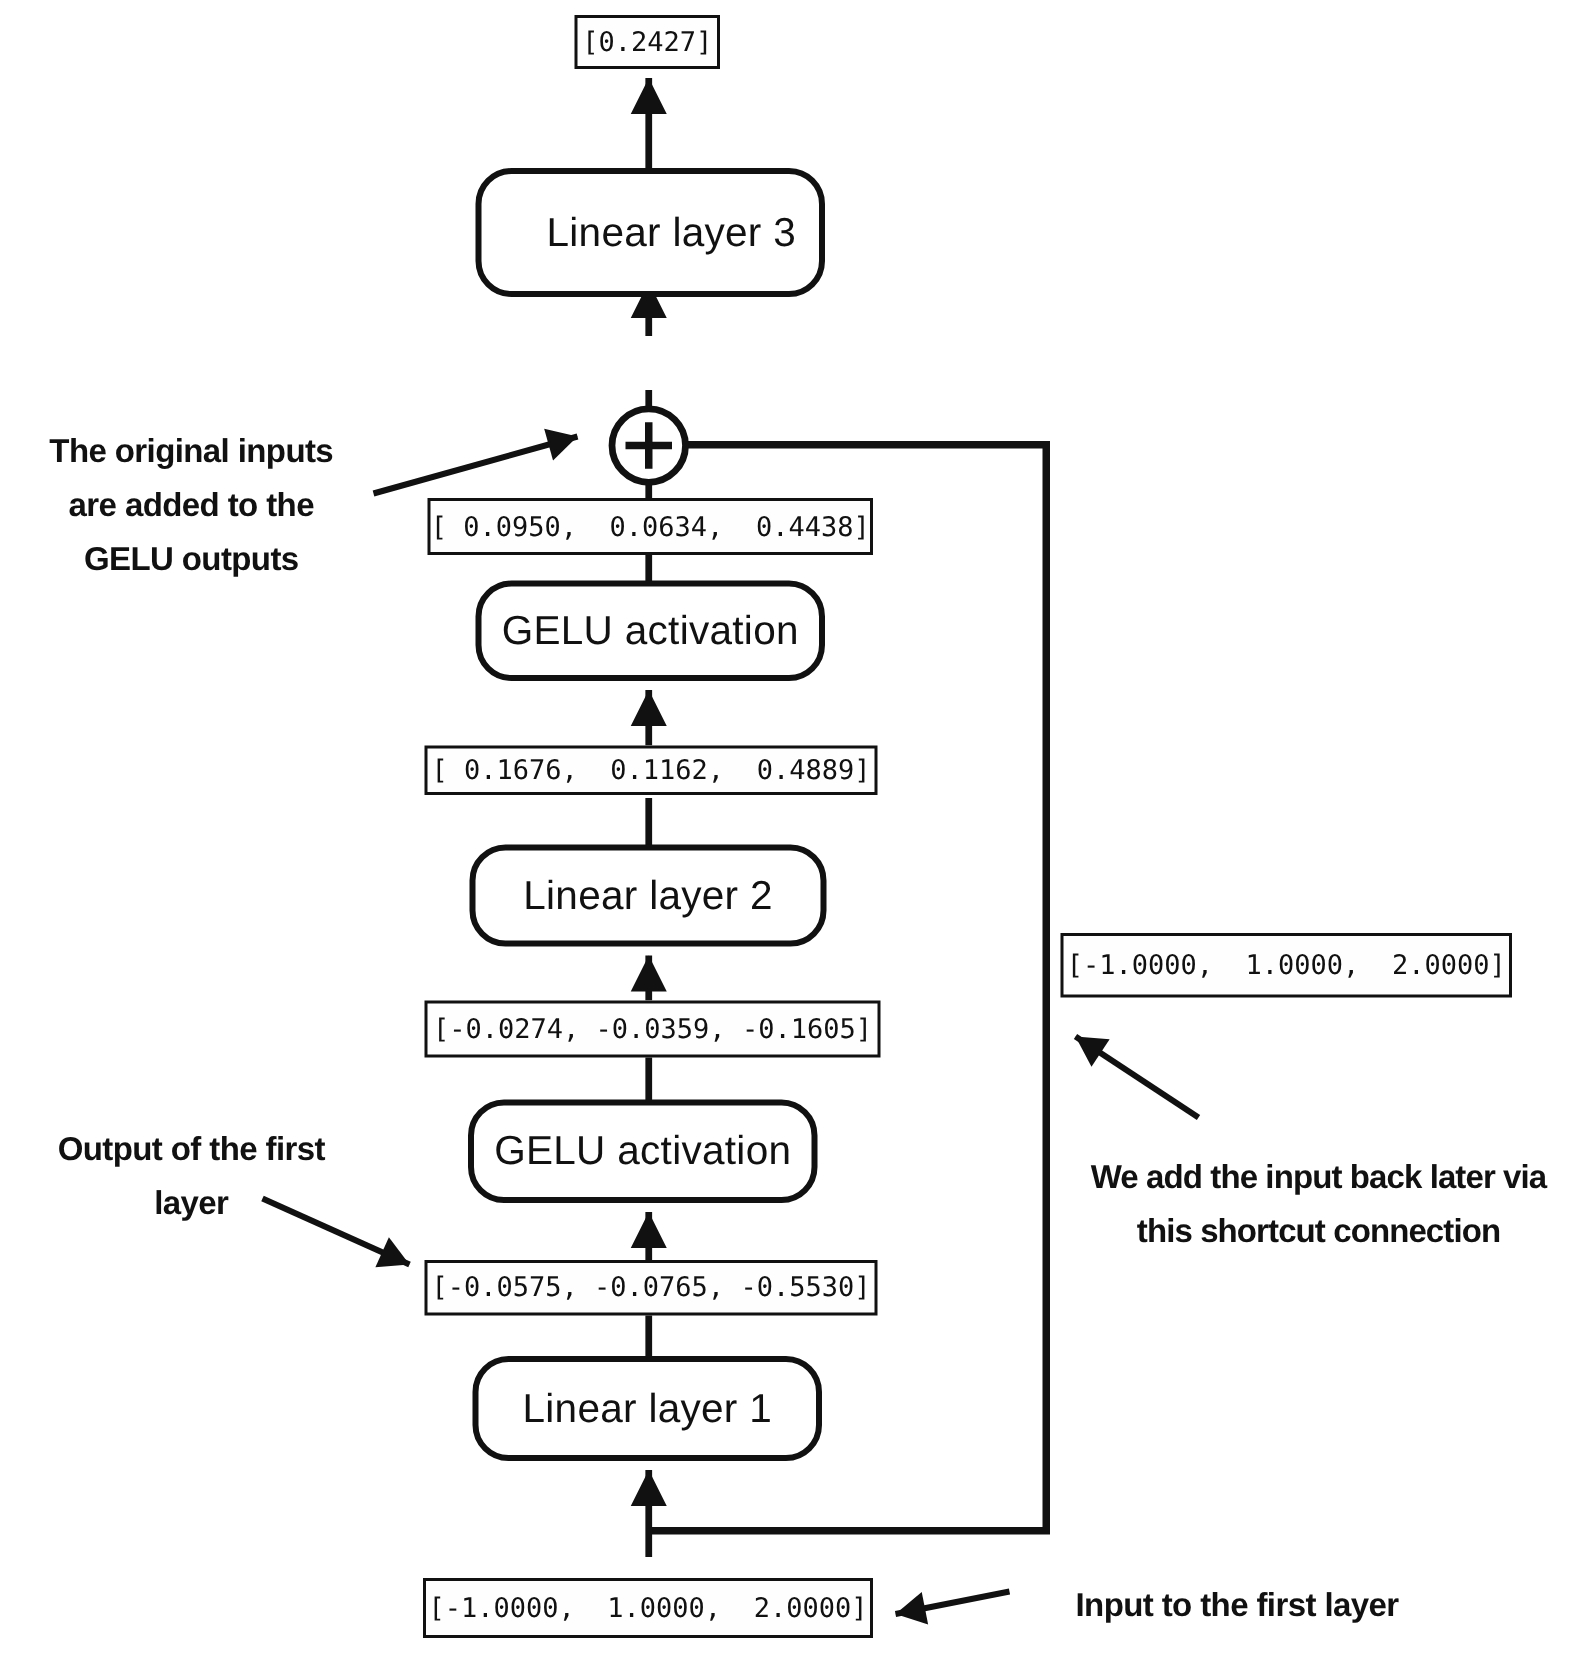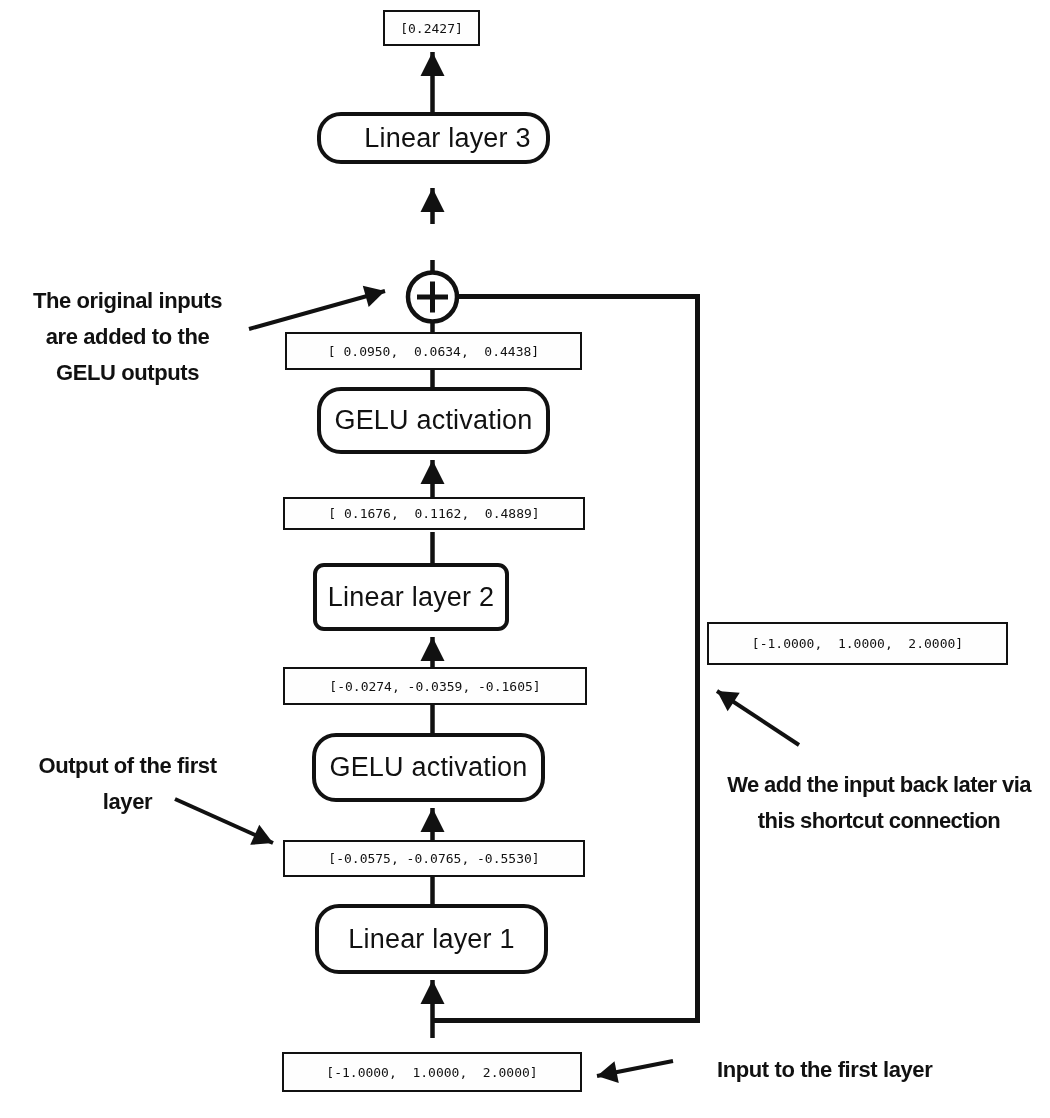--- a/index.html
+++ b/index.html
@@ -15,21 +15,21 @@
   }
   .wires { position: absolute; left: 0; top: 0; }
   .vbox {
     position: absolute;
     display: flex;
     align-items: center;
     justify-content: center;
     border: 2.5px solid #111111;
     background: #fefefe;
     font-family: "DejaVu Sans Mono", monospace;
-    font-size: 13px;
+    font-size: 18px;
     white-space: pre;
     z-index: 2;
   }
   .block {
     position: absolute;
     display: flex;
     align-items: center;
     justify-content: center;
     border: 4.5px solid #111111;
     border-radius: 24px;
@@ -99,25 +99,25 @@
   <div class="vbox" style="left:283px; top:497px; width:302px; height:33px;">[ 0.1676,  0.1162,  0.4889]</div>
 
   <div class="vbox" style="left:283px; top:667px; width:304px; height:38px;">[-0.0274, -0.0359, -0.1605]</div>
 
   <div class="vbox" style="left:283px; top:840px; width:302px; height:37px;">[-0.0575, -0.0765, -0.5530]</div>
 
   <div class="vbox" style="left:282px; top:1052px; width:300px; height:40px;">[-1.0000,  1.0000,  2.0000]</div>
 
   <div class="vbox" style="left:707px; top:622px; width:301px; height:43px;">[-1.0000,  1.0000,  2.0000]</div>
 
-  <div class="block" style="left:317px; top:112px; width:233px; height:52px;padding-left:28px;">Linear layer 3</div>
+  <div class="block" style="left:317px; top:112px; width:233px; height:86px;padding-left:28px;">Linear layer 3</div>
 
   <div class="block" style="left:317px; top:387px; width:233px; height:67px;">GELU activation</div>
 
-  <div class="block" style="left:313px; top:563px; width:196px; height:68px;border-radius:11px;">Linear layer 2</div>
+  <div class="block" style="left:313px; top:563px; width:238px; height:68px;">Linear layer 2</div>
 
   <div class="block" style="left:312px; top:733px; width:233px; height:69px;">GELU activation</div>
 
   <div class="block" style="left:315px; top:904px; width:233px; height:70px;">Linear layer 1</div>
 
   <div class="ann" style="left:10px; top:283px; width:235px;">
     <div>The original inputs</div>
     <div>are added to the</div>
     <div>GELU outputs</div>
   </div>

